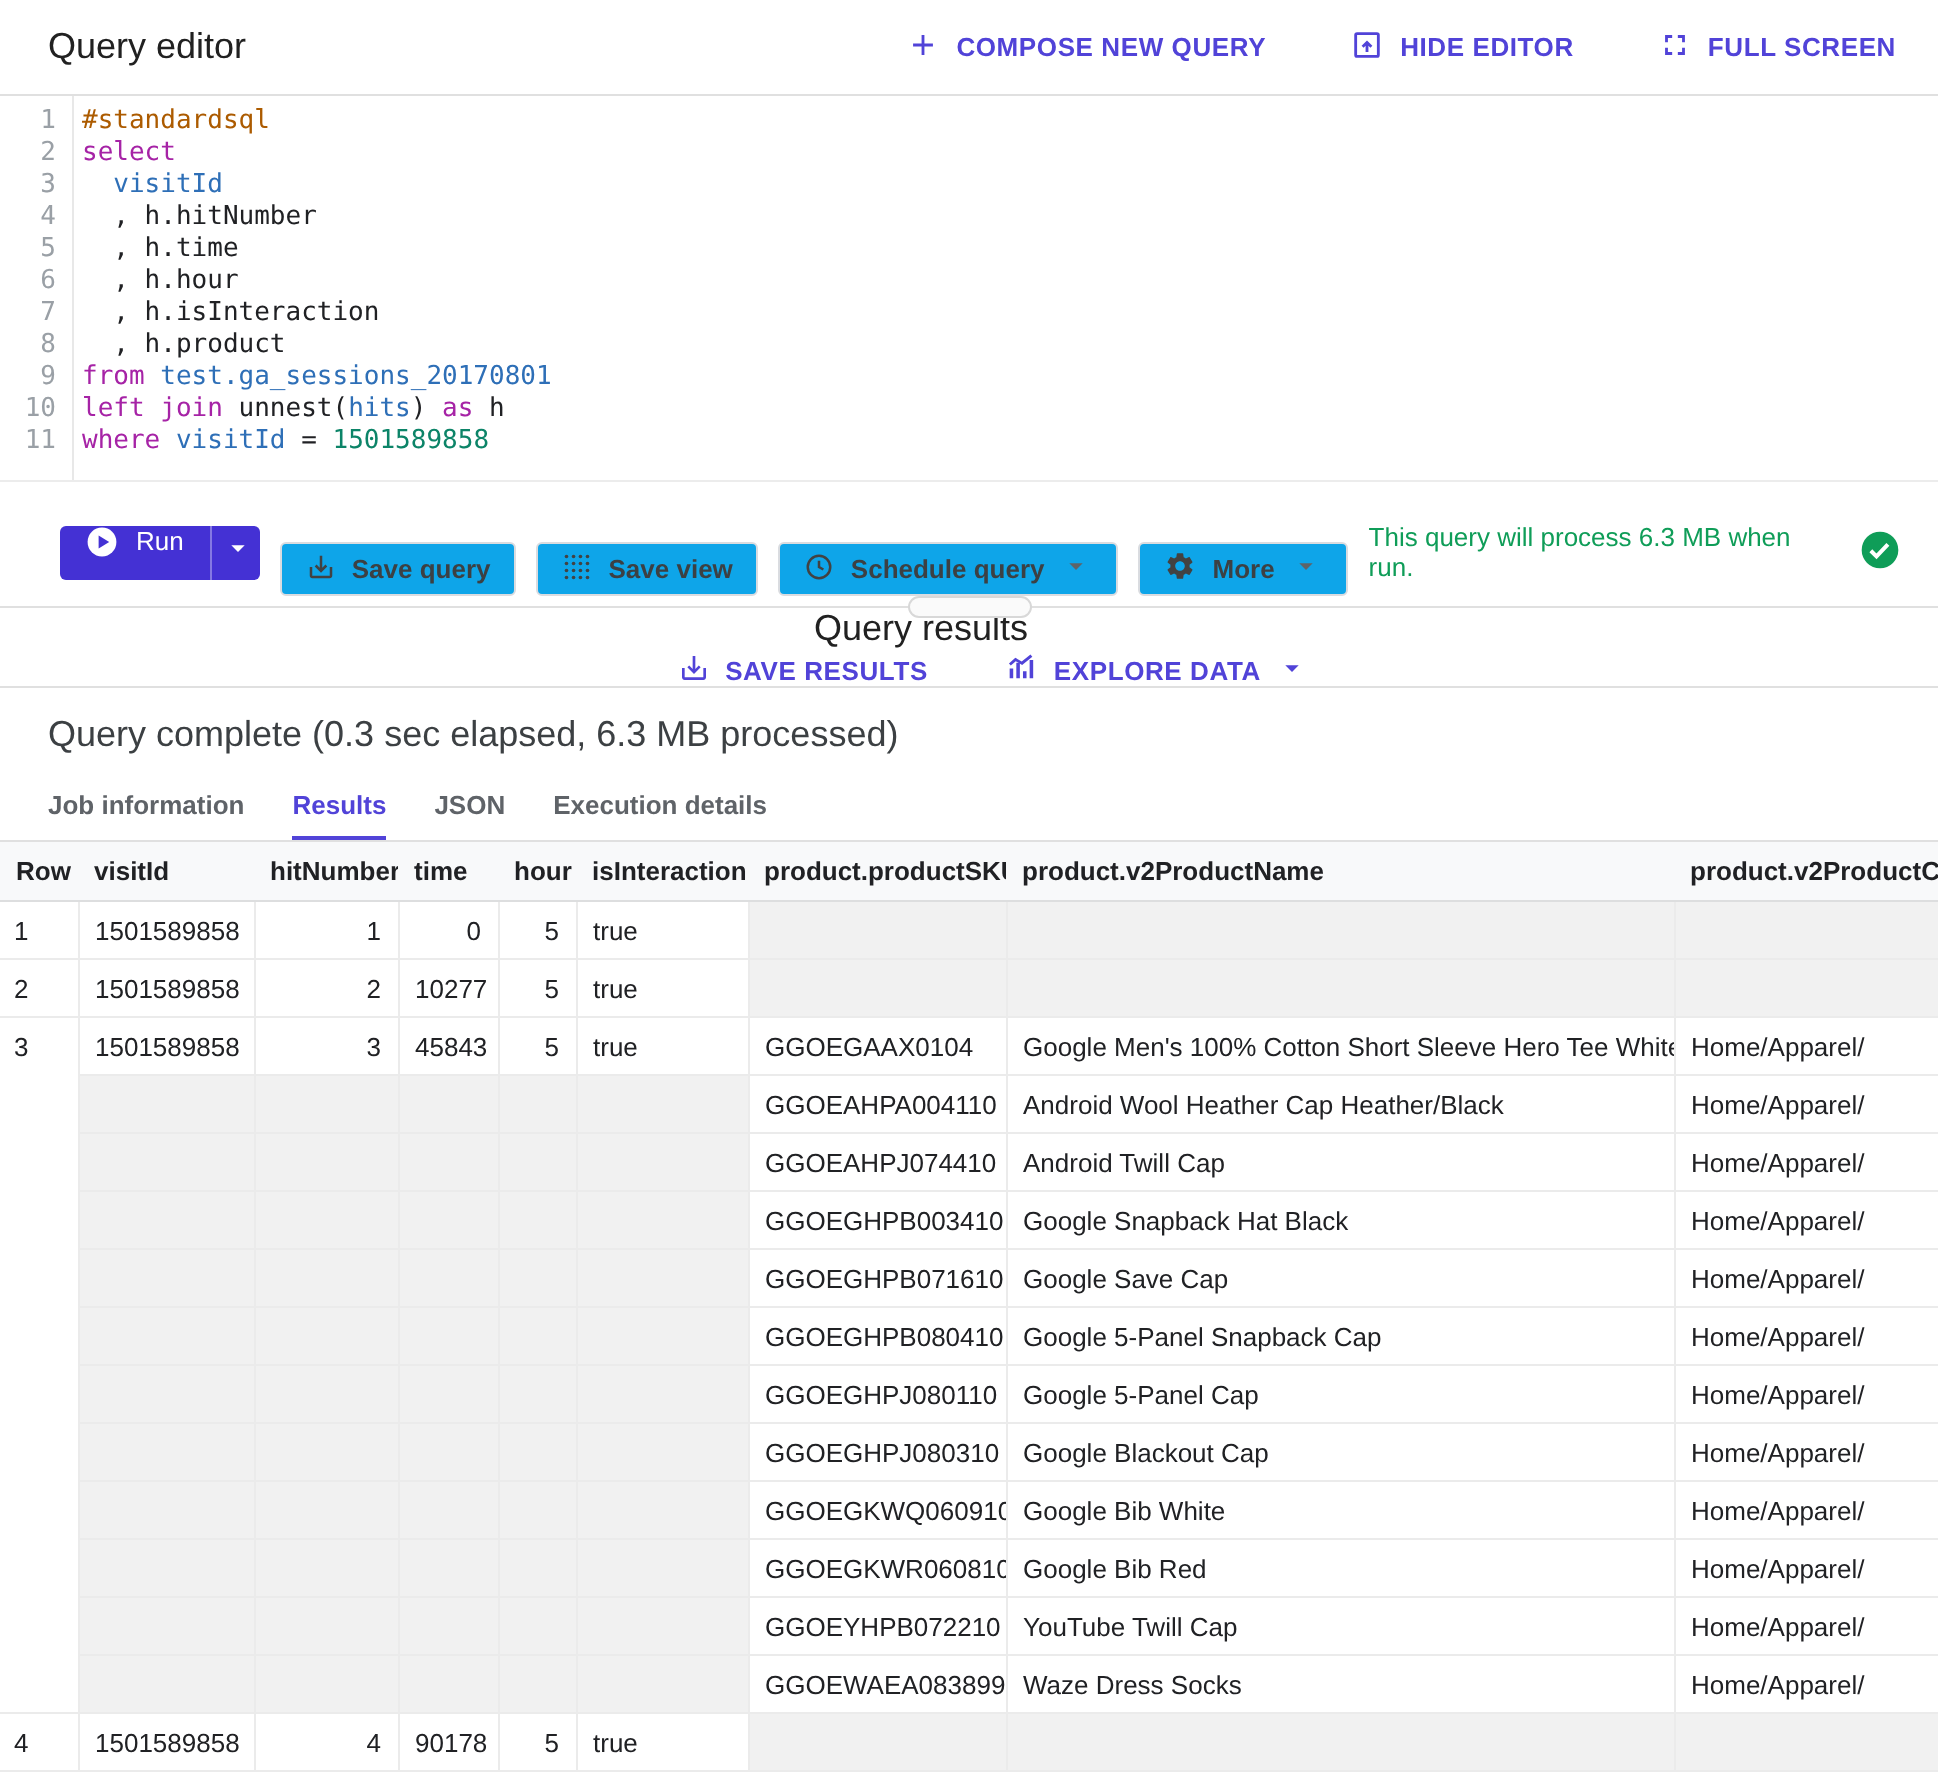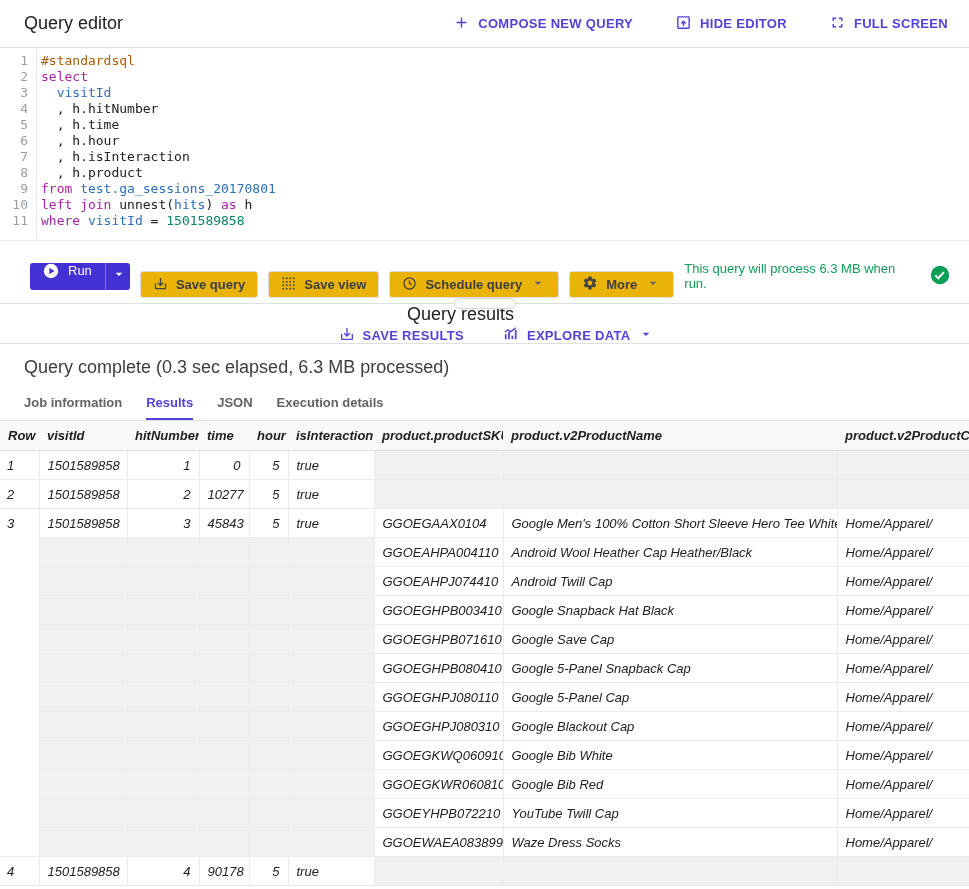--- a/index.html
+++ b/index.html
@@ -24,39 +24,39 @@
   .codecol div { height:16px; }
   .tok-k { color:var(--tok-k); } .tok-b { color:var(--tok-b); }
   .tok-v { color:var(--tok-v); } .tok-n { color:var(--tok-n); } .tok-p { color:#202124; }
   
   .toolbar { padding:8px 0 5px 30px; }
   .chip { display:inline-flex; align-items:center; height:22px; padding:0 12px; background:#F1F1F1; border-radius:11px; font-size:13px; color:#3C4043; }
   .btn-row { display:flex; align-items:center; gap:10px; margin-top:5px; }
   .run-btn { display:flex; align-items:stretch; height:27px; background:var(--run); color:#fff; border-radius:3px; overflow:hidden; cursor:pointer; }
   .run-main { display:flex; gap:9px; padding:0 13px; font-size:13px; font-weight:normal; }
   .run-caret { display:flex; align-items:center; padding:0 5px; border-left:1px solid rgba(255,255,255,.35); }
-  .btn { display:inline-flex; align-items:center; gap:8px; height:27px; padding:3px 12px; background:#eab308; border:1px solid #DADCE0; border-radius:3px; color:#3C4043; font-size:13px; font-weight:bold; cursor:pointer; white-space:nowrap;margin-top:17px; }
+  .btn { display:inline-flex; align-items:center; gap:8px; height:27px; padding:3px 12px; background:#0ea5e9; border:1px solid #DADCE0; border-radius:3px; color:#3C4043; font-size:13px; font-weight:bold; cursor:pointer; white-space:nowrap;margin-top:17px; }
   .btn svg { flex:0 0 auto; }
   .query-status { margin-left:auto; display:flex; align-items:center; gap:13px; padding-right:18px; color:var(--green); font-size:13px; }
   
   .split { position:relative; border-top:1px solid #E0E0E0; }
   .split-handle { position:absolute; left:50%; top:-6px; transform:translateX(-50%); width:62px; height:11px; background:#FAFAFA; border:1px solid #D8D8D8; border-radius:6px; cursor:row-resize; }
   
   .results-header { display:flex; align-items:center; height:40px; padding-left:24px; border-bottom:1px solid #E0E0E0;flex-direction:column; }
   .results-title { font-size:18px; color:#212121; margin-right:72px; }
   .results-actions { display:flex; align-items:center; gap:38px; }
   .job-status { padding:13px 0 9px 24px; font-size:18px; color:#3C4043; }
   
   .tabs { display:flex; padding-left:12px; height:33px; }
   .tab { display:flex; align-items:flex-end; padding:0 12px; font-size:13px; font-weight:bold; color:#5F6368; cursor:pointer; }
   .tab .lbl { padding-bottom:8px; border-bottom:2px solid transparent; }
   .tab.active { color:var(--accent); }
   .tab.active .lbl { border-bottom-color:var(--accent); }
   
-  .table-wrap { width:969px; overflow:hidden;font-style:italic; }
+  .table-wrap { width:969px; overflow:hidden; }
   table { border-collapse:collapse; table-layout:fixed; width:1100px; font-size:13px; }
   thead th { height:30px; background:#F8F9FA; border-top:1px solid #E0E0E0; border-bottom:1px solid #DDDEDF; text-align:left; font-weight:bold; color:#202124; padding:0 8px; white-space:nowrap; overflow:hidden; }
   tbody td { height:29px; border-bottom:1px solid #EBEBEB; border-right:1px solid #EBEBEB; padding:0 8px; white-space:nowrap; overflow:hidden; color:#202124; }
   td.num { text-align:right; }
   td.empty { background:#F1F1F1; }
   td.rowidx { vertical-align:top; padding-top:8px; line-height:13px; padding-left:7px; }
 </style>
 </head>
 <body>
 

